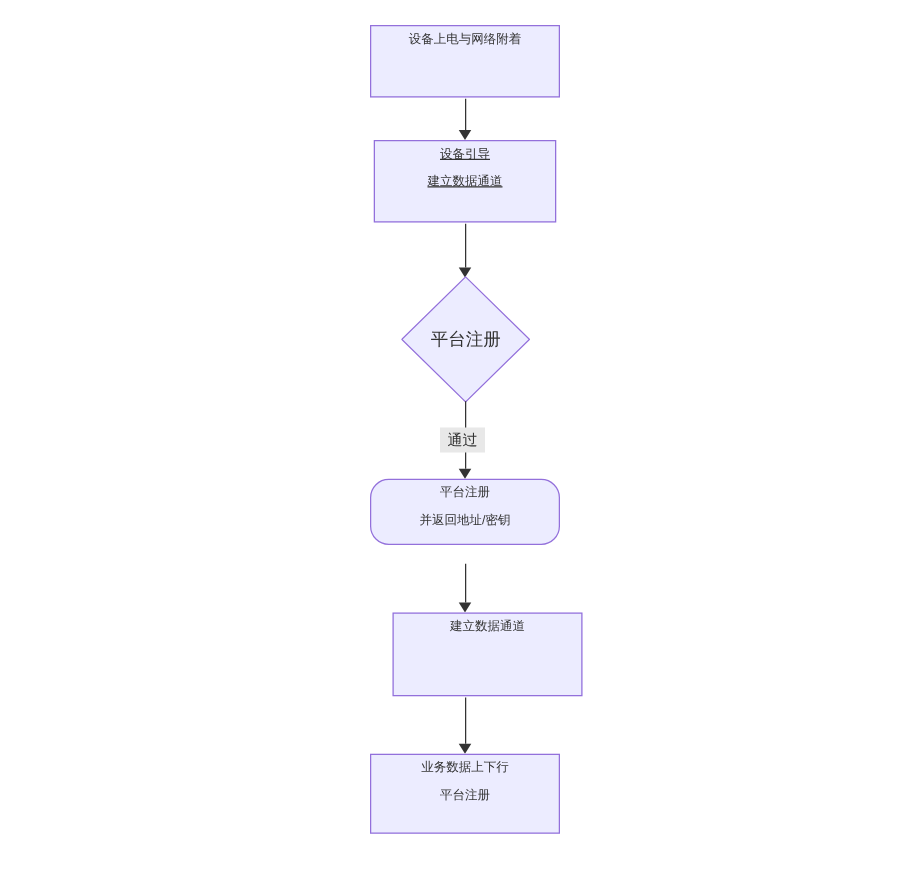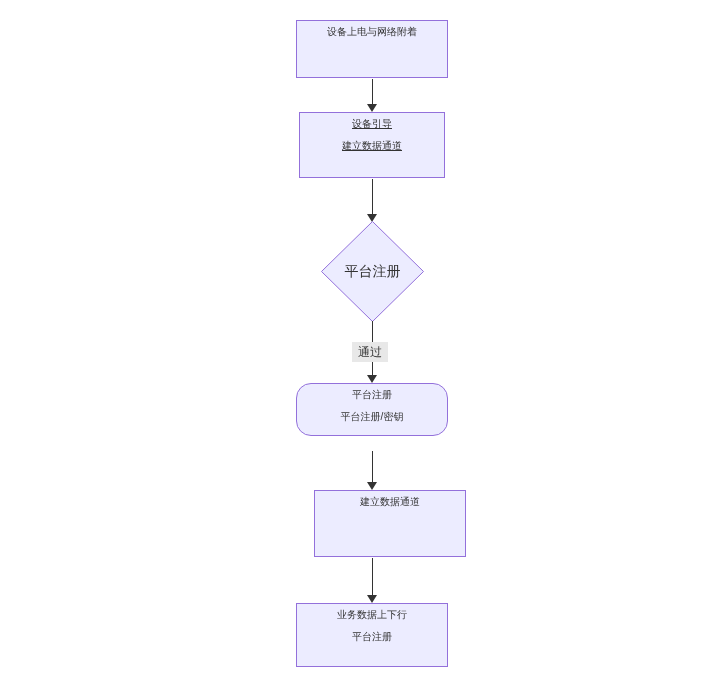--- a/index.html
+++ b/index.html
@@ -127,21 +127,21 @@
 
   <div class="arrow a3">
     <div class="shaft"></div>
     <div class="head"></div>
   </div>
 
   <div class="edge-label">通过</div>
 
   <div class="node rect n4">
     <span>平台注册</span>
-    <span>平台注册/密钥</span>
+    <span>并返回地址/密钥</span>
   </div>
 
   <div class="arrow a4">
     <div class="shaft"></div>
     <div class="head"></div>
   </div>
 
   <div class="node rect n5">
     <span>建立数据通道</span>
   </div>

